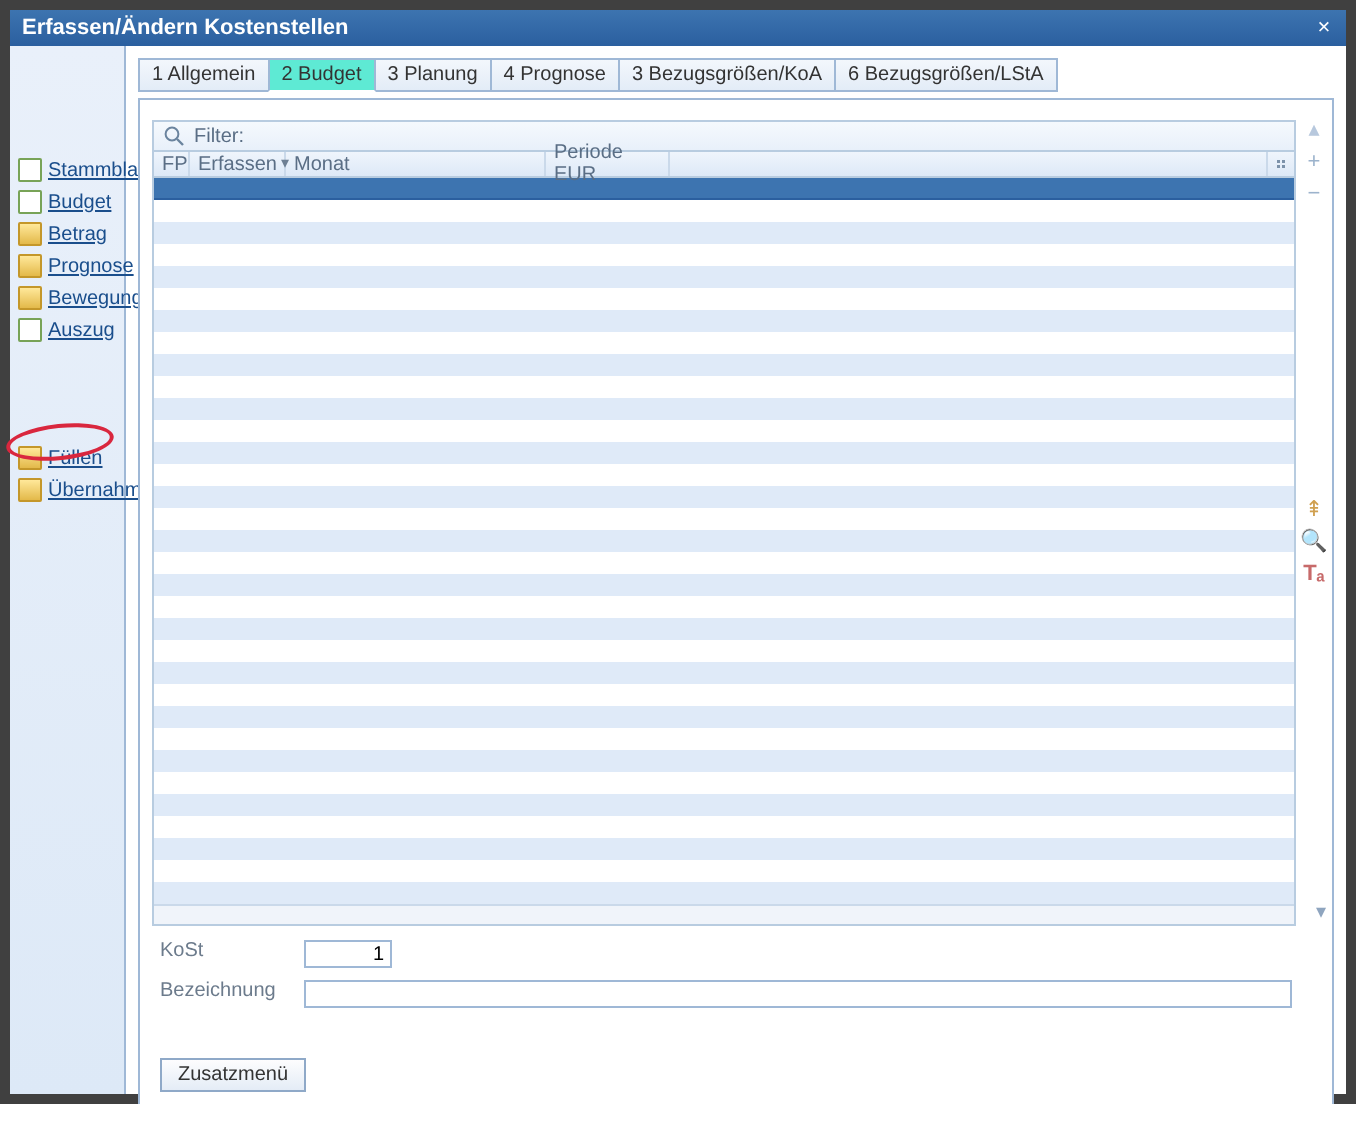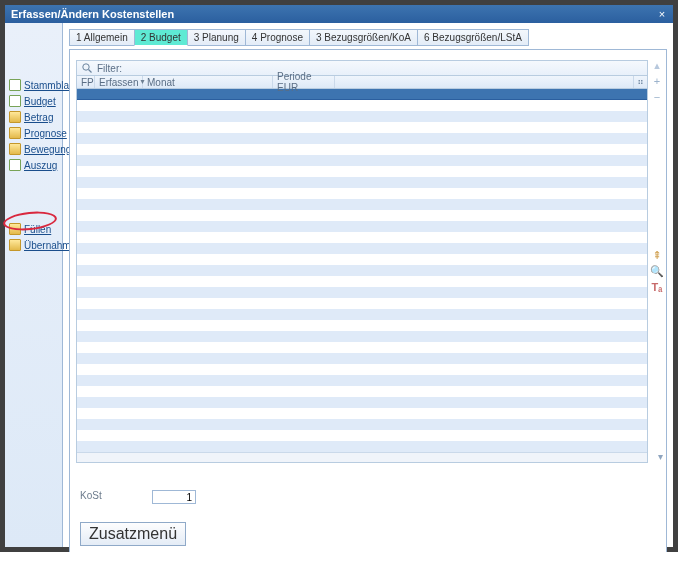--- a/index.html
+++ b/index.html
@@ -213,21 +213,21 @@
   .form-input.kost { width: 44px; }
   .form-input.bez { width: 494px; text-align: left; }
   .btn-bar {
     position: absolute;
     left: 10px; bottom: 8px;
   }
   .btn {
     border: 1px solid #8fa9c8;
     background: linear-gradient(#fdfdfe, #e4ecf6);
     padding: 2px 8px;
-    font-size: 16px;
+    font-size: 10px;
     color: #333;
     cursor: pointer;
   }
   .scroll-track {
     position: relative;
     background: #f0f4fa;
     border-top: 1px solid #cad9ea;
     height: 10px;
   }
   .scroll-arrow-down {
@@ -372,20 +372,24 @@
           <div style="color:#9cb3cc">🔍</div>
           <div style="color:#c76a6a;font-weight:bold;font-size:11px">Tₐ</div>
         </div>
         <div class="scroll-arrow-down bottom" style="bottom:92px">▾</div>
 
         <div class="form-area">
           <div class="form-row">
             <div class="form-label">KoSt</div>
             <input class="form-input kost" value="1" style="">
           </div>
+          <div class="form-row">
+            <div class="form-label">Bezeichnung</div>
+            <input class="form-input bez" value="" style="">
+          </div>
         </div>
 
         <div class="btn-bar">
           <button class="btn">Zusatzmenü</button>
         </div>
       </div>
     </div>
   </div>
 </div>
 

